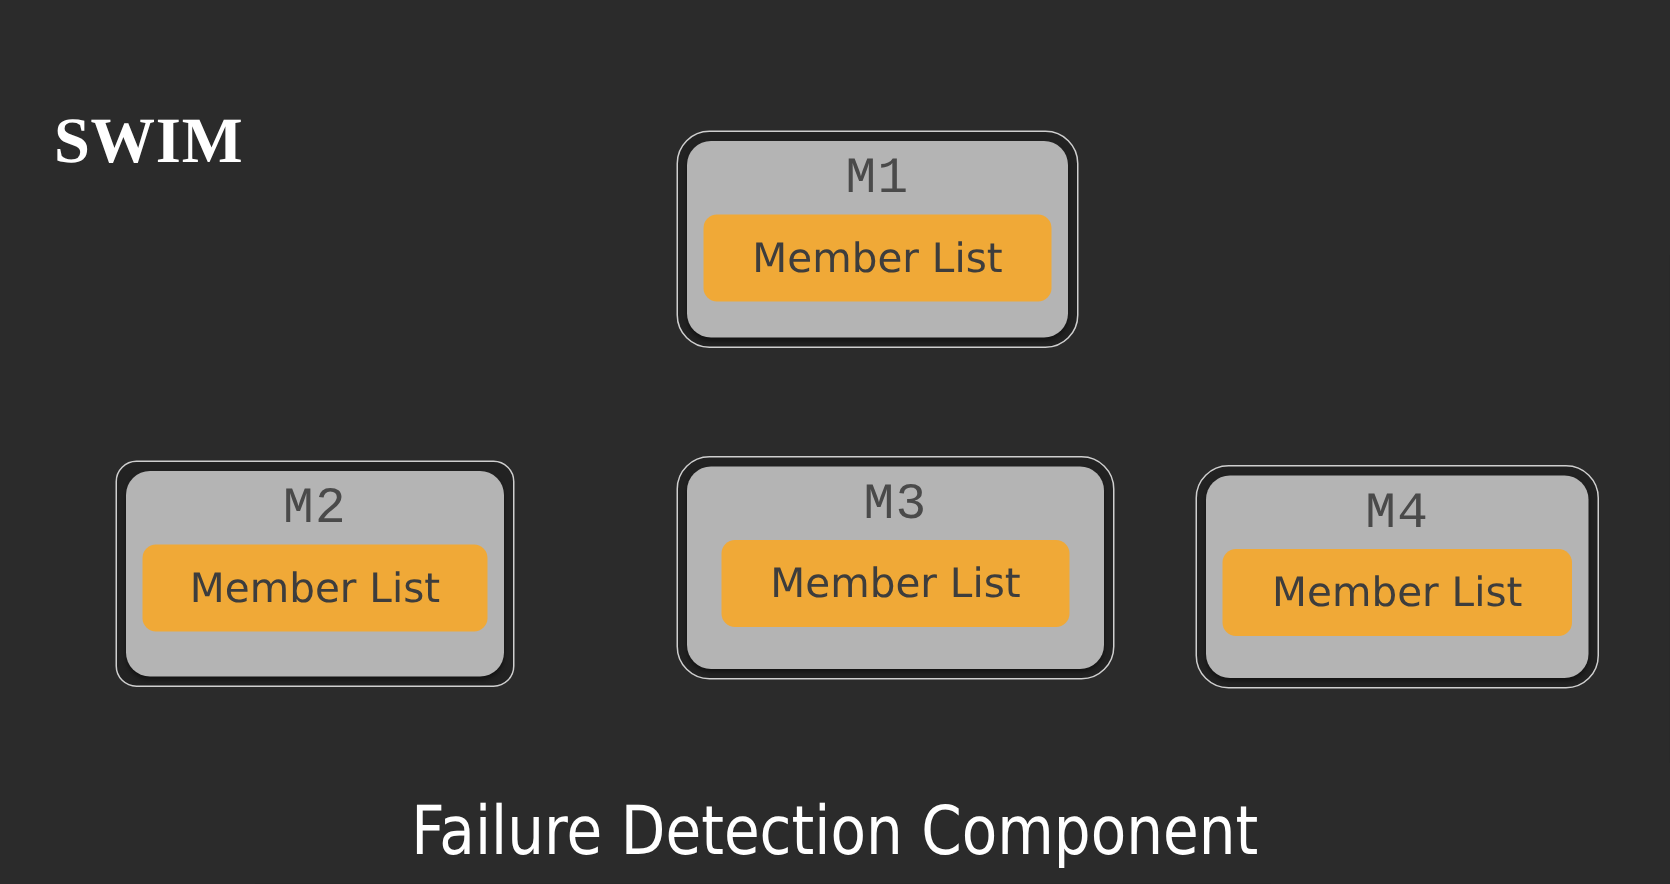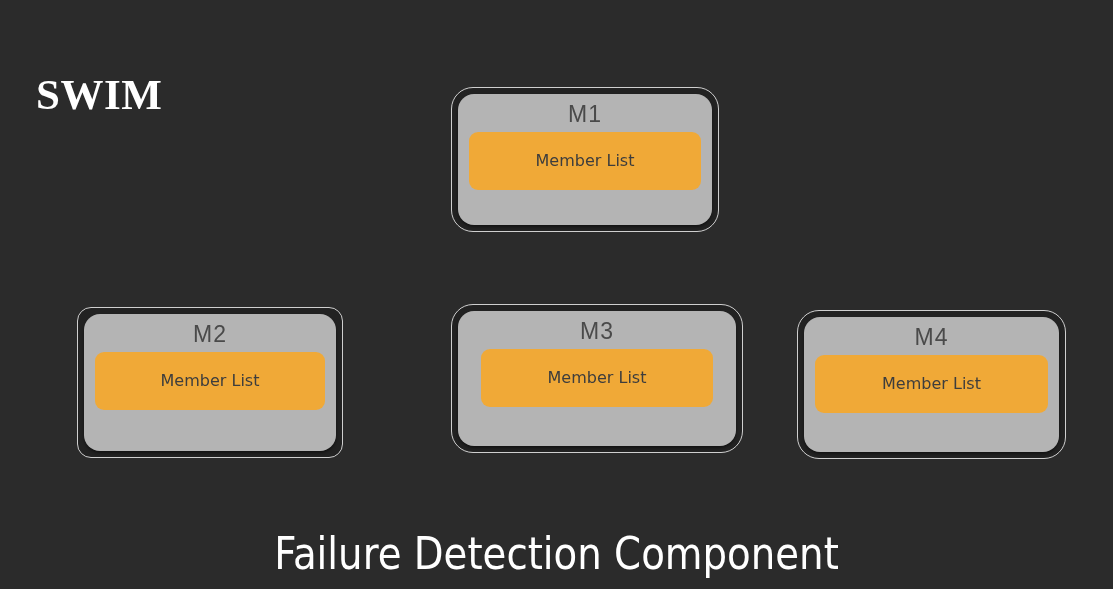--- a/index.html
+++ b/index.html
@@ -48,34 +48,34 @@
     box-sizing: border-box;
     background: #b4b4b4;
     border-radius: 16px;
     box-shadow: 0 2px 3px rgba(0,0,0,0.45);
     display: flex;
     flex-direction: column;
     align-items: center;
   }
   .node-label {
     color: #4a4a4a;
-    font-size: 23px;
+    font-size: 34px;
     line-height: 1;
     font-weight: 400;
     letter-spacing: 1px;
     margin-top: 9px;
     margin-bottom: 6px;
-    font-family: Liberation Sans, sans-serif;
+    font-family: Liberation Mono, monospace;
     -webkit-font-smoothing: antialiased;
   }
   .member-list {
     background: #f0a937;
     border-radius: 9px;
     color: #3d3d3d;
-    font-size: 16px;
+    font-size: 27px;
     line-height: 1;
     font-family: "DejaVu Sans", sans-serif;
     display: flex;
     align-items: center;
     justify-content: center;
     box-sizing: border-box;
   }
 
   
   #node-m1 { left: 451px; top: 87px;  width: 268px; height: 145px; }

